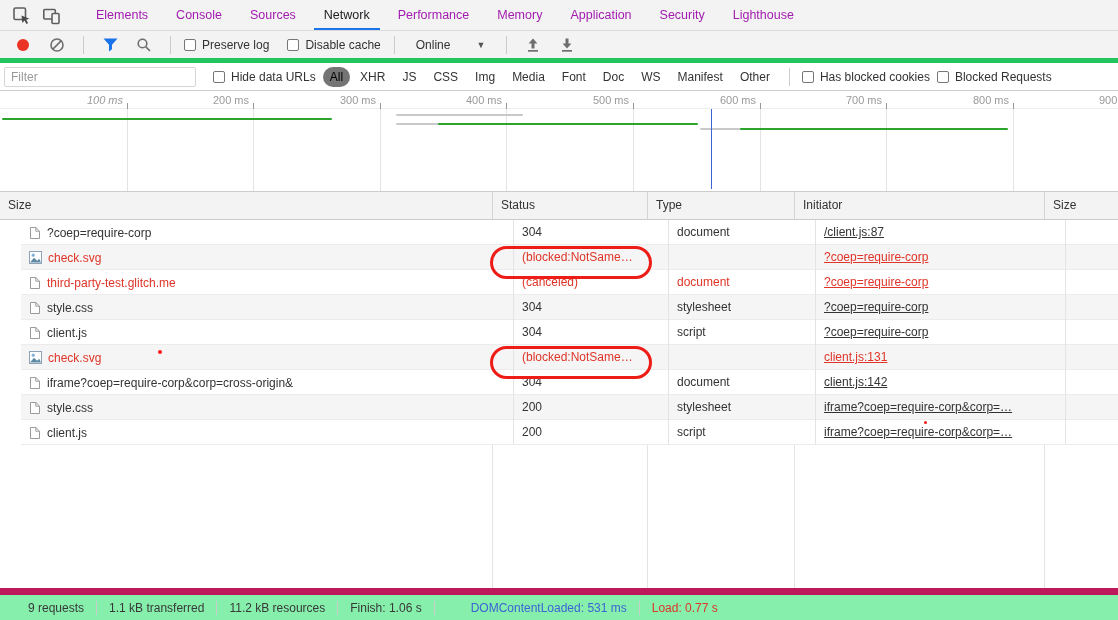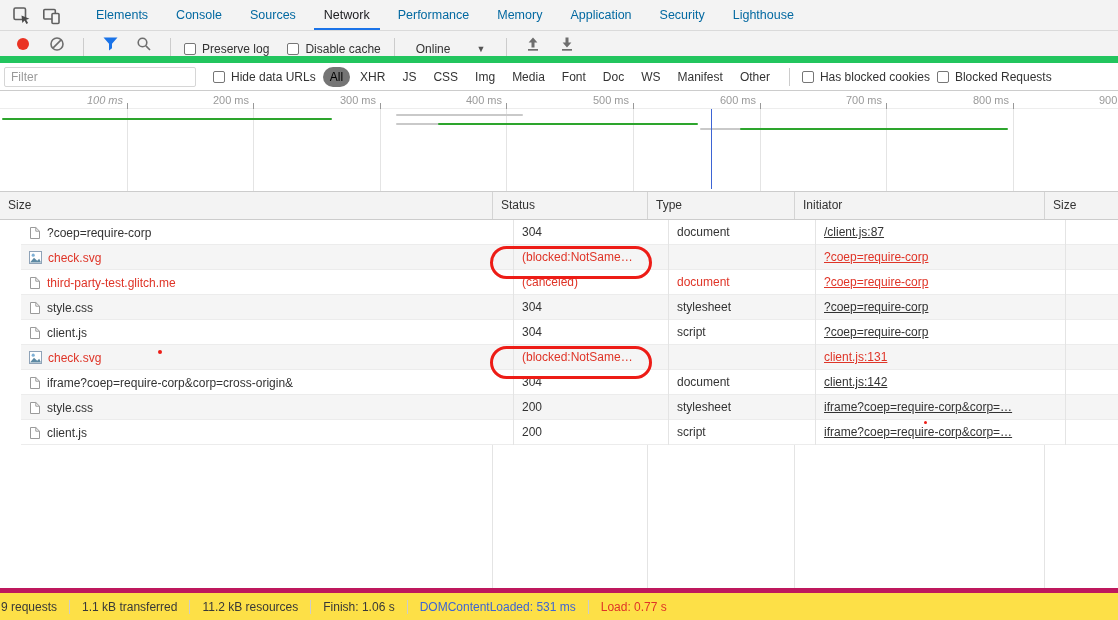--- a/index.html
+++ b/index.html
@@ -5,26 +5,26 @@
   * { margin:0; padding:0; box-sizing:border-box; }
   html,body { background:#fff; }
   body { font-family:"Liberation Sans", sans-serif; }
   #app { position:relative; width:1118px; height:620px; background:#fff; overflow:hidden; font-size:12px; color:#333; }
 
   
   .tabbar { position:absolute; top:0; left:0; right:0; height:31px; background:#f3f3f3; border-bottom:1px solid #dadada; display:flex; align-items:stretch; }
   .tab-icons { display:flex; align-items:center; padding:0 4px 0 8px; gap:4px; }
   .icon-btn { display:inline-flex; align-items:center; justify-content:center; width:26px; height:24px; cursor:pointer; flex:0 0 auto; }
   .tabs { display:flex; margin-left:14px; }
-  .tab { padding:0 14px; line-height:30px; font-size:12.5px; color:#0369a1; cursor:pointer; position:relative; white-space:nowrap; }
+  .tab { padding:0 14px; line-height:30px; font-size:12.5px; color:#a21caf; cursor:pointer; position:relative; white-space:nowrap; }
   .tab.active { color:#202124; }
   .tab.active::after { content:""; position:absolute; left:4px; right:4px; bottom:0; height:2px; background:var(--accent-blue); }
 
   
-  .toolbar { position:absolute; top:31px; left:0; right:0; height:32px; background:#f3f3f3; border-bottom:7px solid #22c55e; display:flex; align-items:flex-end; padding-left:10px; gap:8px; }
+  .toolbar { position:absolute; top:31px; left:0; right:0; height:32px; background:#f3f3f3; border-bottom:5px solid #22c55e; display:flex; align-items:center; padding-left:10px; gap:8px; }
   .sep { width:1px; height:18px; background:#ccc; margin:0 5px; flex:0 0 auto; }
   .record-dot { width:12px; height:12px; border-radius:50%; background:var(--record-red); display:block; }
   .check { display:flex; align-items:center; gap:6px; font-size:12px; color:#333; cursor:pointer; white-space:nowrap; }
   .box { width:12px; height:12px; border:1px solid #767676; border-radius:2px; background:#fff; flex:0 0 auto; }
   .dropdown { display:flex; align-items:center; gap:26px; font-size:12px; color:#333; padding:0 8px; cursor:pointer; }
   .chev { font-size:9px; color:#555; }
   .funnel { color:var(--accent-blue); }
 
   
   .filterbar { position:absolute; top:63px; left:0; right:0; height:28px; background:#fff; border-bottom:1px solid #ccc; display:flex; align-items:center; gap:7px; overflow:hidden; }
@@ -54,24 +54,24 @@
   .cell:last-child { border-right:none; }
   .name-cell { display:flex; align-items:center; gap:6px; }
   .fileicon { display:inline-flex; flex:0 0 auto; }
   .initiator-link { text-decoration:underline; cursor:pointer; }
   .row.error .cell { color:var(--error-red); }
   .filler { position:absolute; top:445px; left:0; right:0; height:143px; display:grid; background:#fff; }
   .fcell { border-right:1px solid #e4e4e4; }
   .fcell:last-child { border-right:none; }
 
   
-  .statusbar { position:absolute; left:0; right:0; bottom:0; height:32px; border-top:5px solid #be185d; background:#fde047; display:flex; align-items:center; gap:12px; padding-left:1px; font-size:12px; color:#383838; }
+  .statusbar { position:absolute; left:0; right:0; bottom:0; height:32px; border-top:7px solid #be185d; background:#86efac; display:flex; align-items:center; gap:12px; padding-left:28px; font-size:12px; color:#383838; }
   .vsep { width:1px; height:14px; background:#ccc; flex:0 0 auto; }
   .sb { white-space:nowrap; }
-  .sb.blue { color:var(--dcl-blue); }
+  .sb.blue { color:var(--dcl-blue);margin-left:24px; }
   .sb.red { color:var(--error-red); }
 
   
   .oval { position:absolute; border:3px solid var(--annotation-red); border-radius:18px; z-index:6; pointer-events:none; }
   .adot { position:absolute; border-radius:50%; background:var(--annotation-red); z-index:6; pointer-events:none; }
 </style>
 </head>
 <body>
 
 <div id="app">

